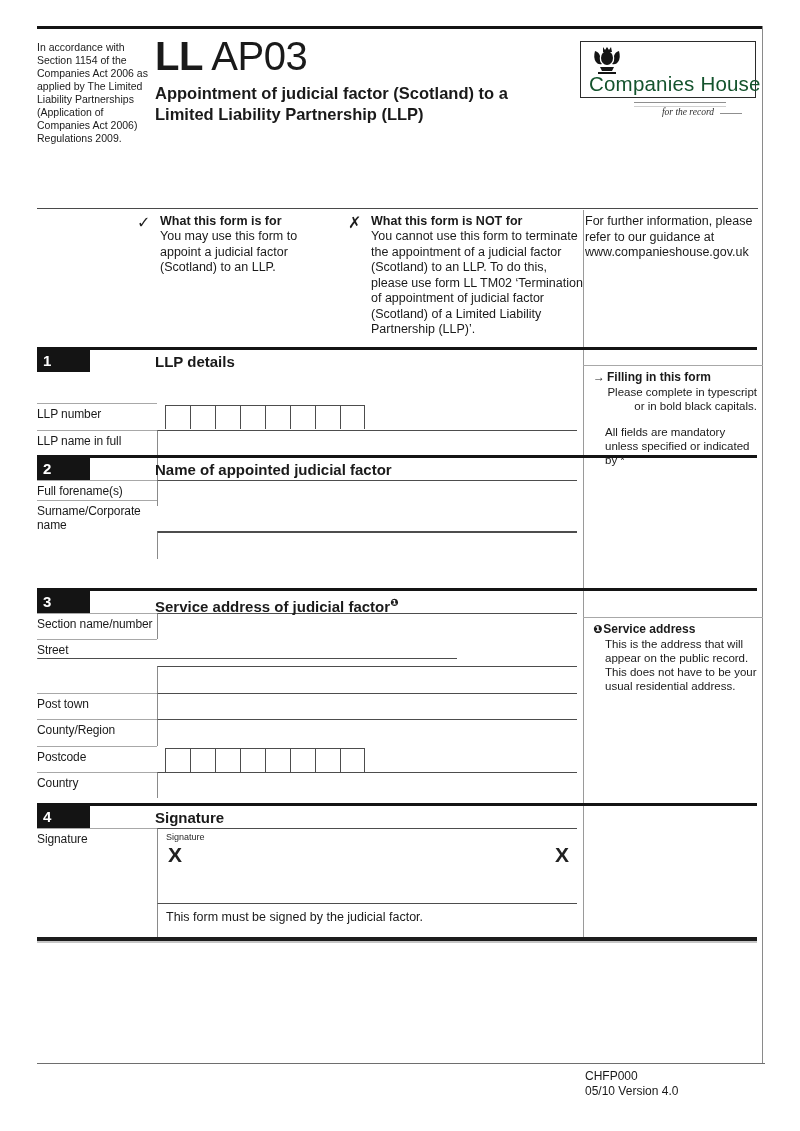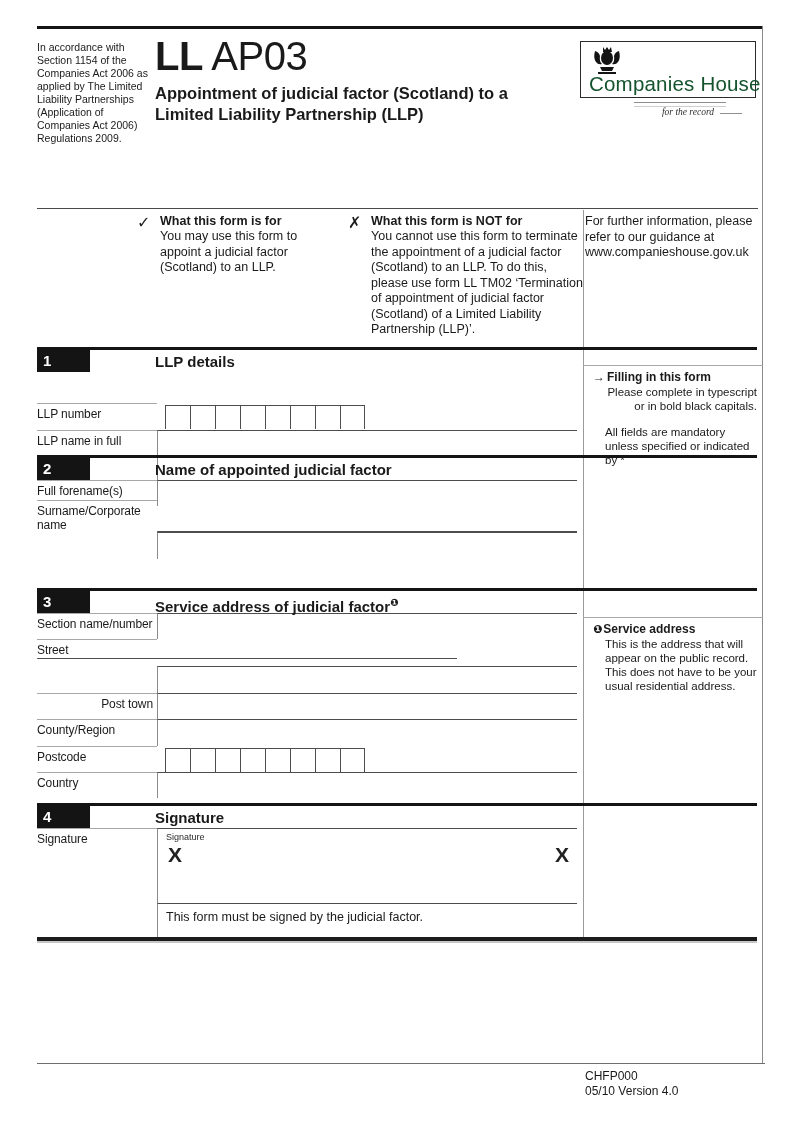--- a/index.html
+++ b/index.html
@@ -174,21 +174,21 @@
       <div class="inp"></div>
     </div>
     <div class="row" style="height:27px;flex-direction:column;">
       <div class="lbl">Street</div>
       <div class="inp"></div>
     </div>
     <div class="row" style="height:27px;">
       <div class="lbl nl"></div>
       <div class="inp"></div>
     </div>
-    <div class="row" style="height:26px;text-align:right;">
+    <div class="row" style="height:26px;">
       <div class="lbl">Post town</div>
       <div class="inp"></div>
     </div>
     <div class="row" style="height:27px;">
       <div class="lbl">County/Region</div>
       <div class="inp"></div>
     </div>
     <div class="row" style="height:26px;">
       <div class="lbl">Postcode</div>
       <div class="comb">

